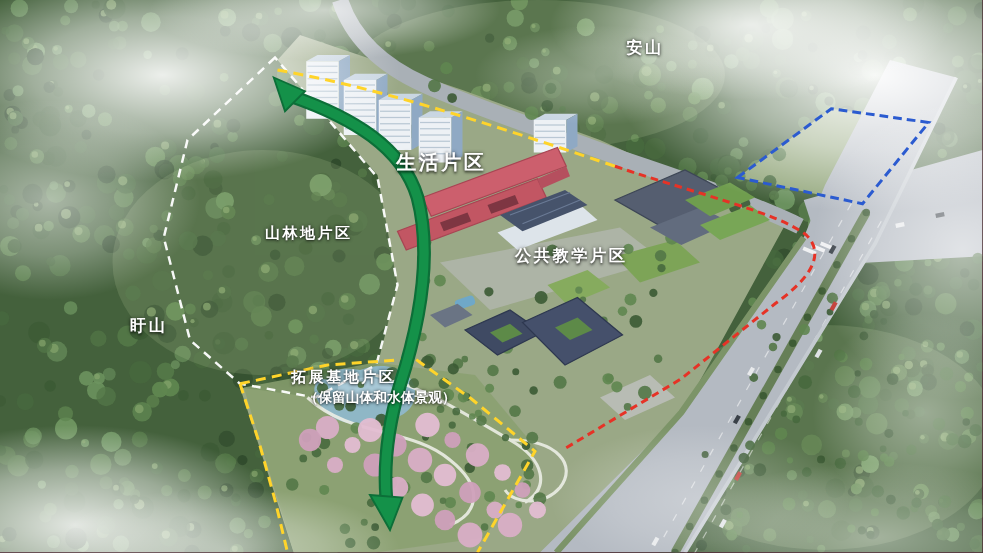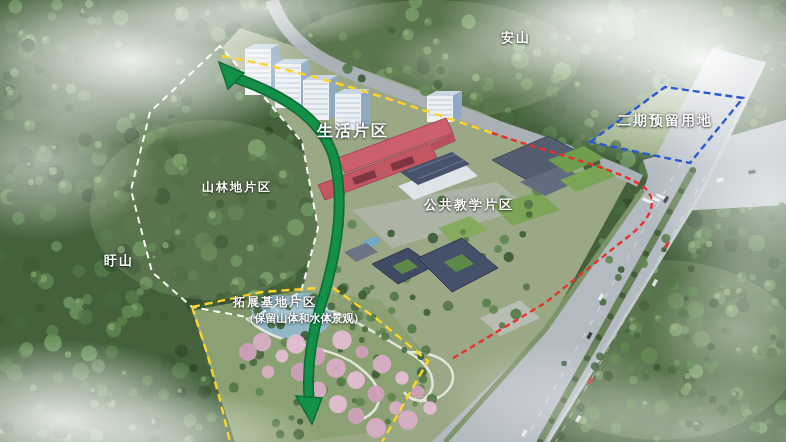--- a/index.html
+++ b/index.html
@@ -1364,19 +1364,18 @@
       <path d="M 233,77 C 282,94 322,118 334,158 C 346,204 336,258 320,308 C 310,342 307,372 309,398" stroke="#0c6f38" stroke-width="11" stroke-linecap="round"></path>
       <path d="M 233,77 C 282,94 322,118 334,158 C 346,204 336,258 320,308 C 310,342 307,372 309,398" stroke="#149149" stroke-width="7.5" stroke-linecap="round"></path>
       <polygon points="219,62 244,73 228,89" fill="#149149" stroke="#0c6f38" stroke-width="1.5"></polygon>
       <polygon points="296,396 322,398 312,424" fill="#149149" stroke="#0c6f38" stroke-width="1.5"></polygon>
     </g>
   </g>
 </svg>
 
   <div class="map-label" style="left:516px;top:38px;font-size:13px;">安山</div>
   <div class="map-label" style="left:119px;top:237px;font-size:13px;margin-top:24px;">盱山</div>
-  <div class="map-label" style="left:665px;top:121px;font-size:14px;">二期预留用地</div>
   <div class="map-label" style="left:353px;top:131px;font-size:16px;">生活片区</div>
-  <div class="map-label" style="left:237px;top:187px;font-size:12px;">山林地片区</div>
-  <div class="map-label" style="left:469px;top:205px;font-size:13px;font-family:Liberation Serif, serif;">公共教学片区</div>
+  <div class="map-label" style="left:247px;top:187px;font-size:12px;">山林地片区</div>
+  <div class="map-label" style="left:457px;top:205px;font-size:13px;font-family:Liberation Serif, serif;">公共教学片区</div>
   <div class="map-label" style="left:304px;top:318px;font-size:11px;letter-spacing:0;">（保留山体和水体景观）</div>
   <div class="map-label" style="left:275px;top:302px;font-size:12px;">拓展基地片区</div>
 </div>
 
 </body></html>

